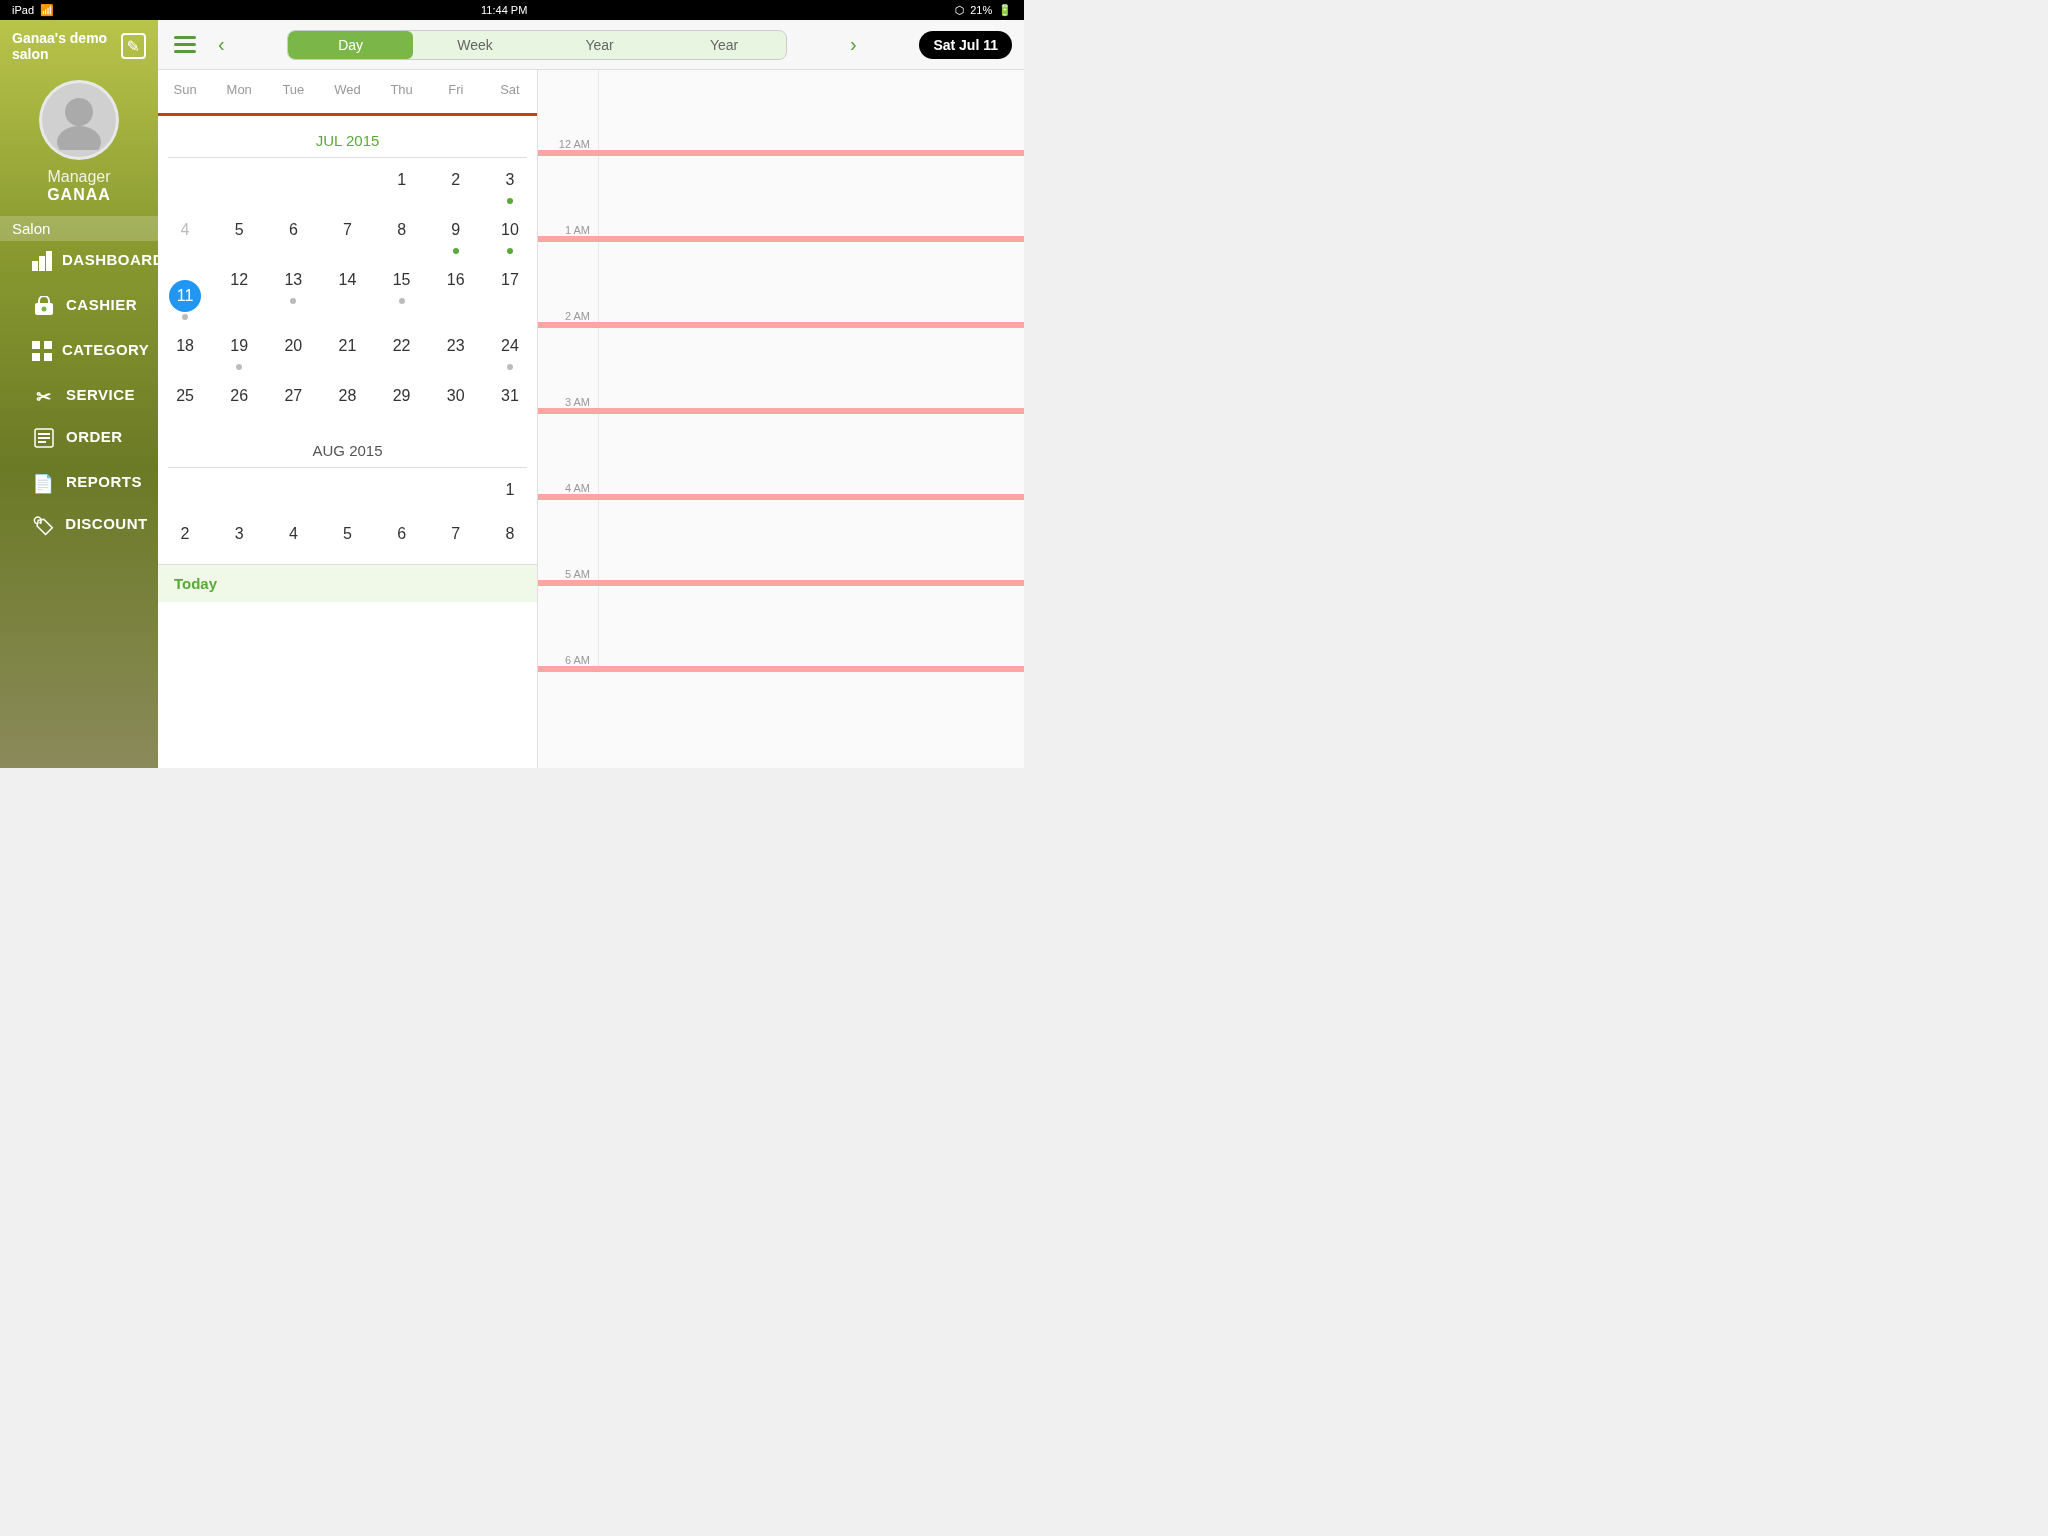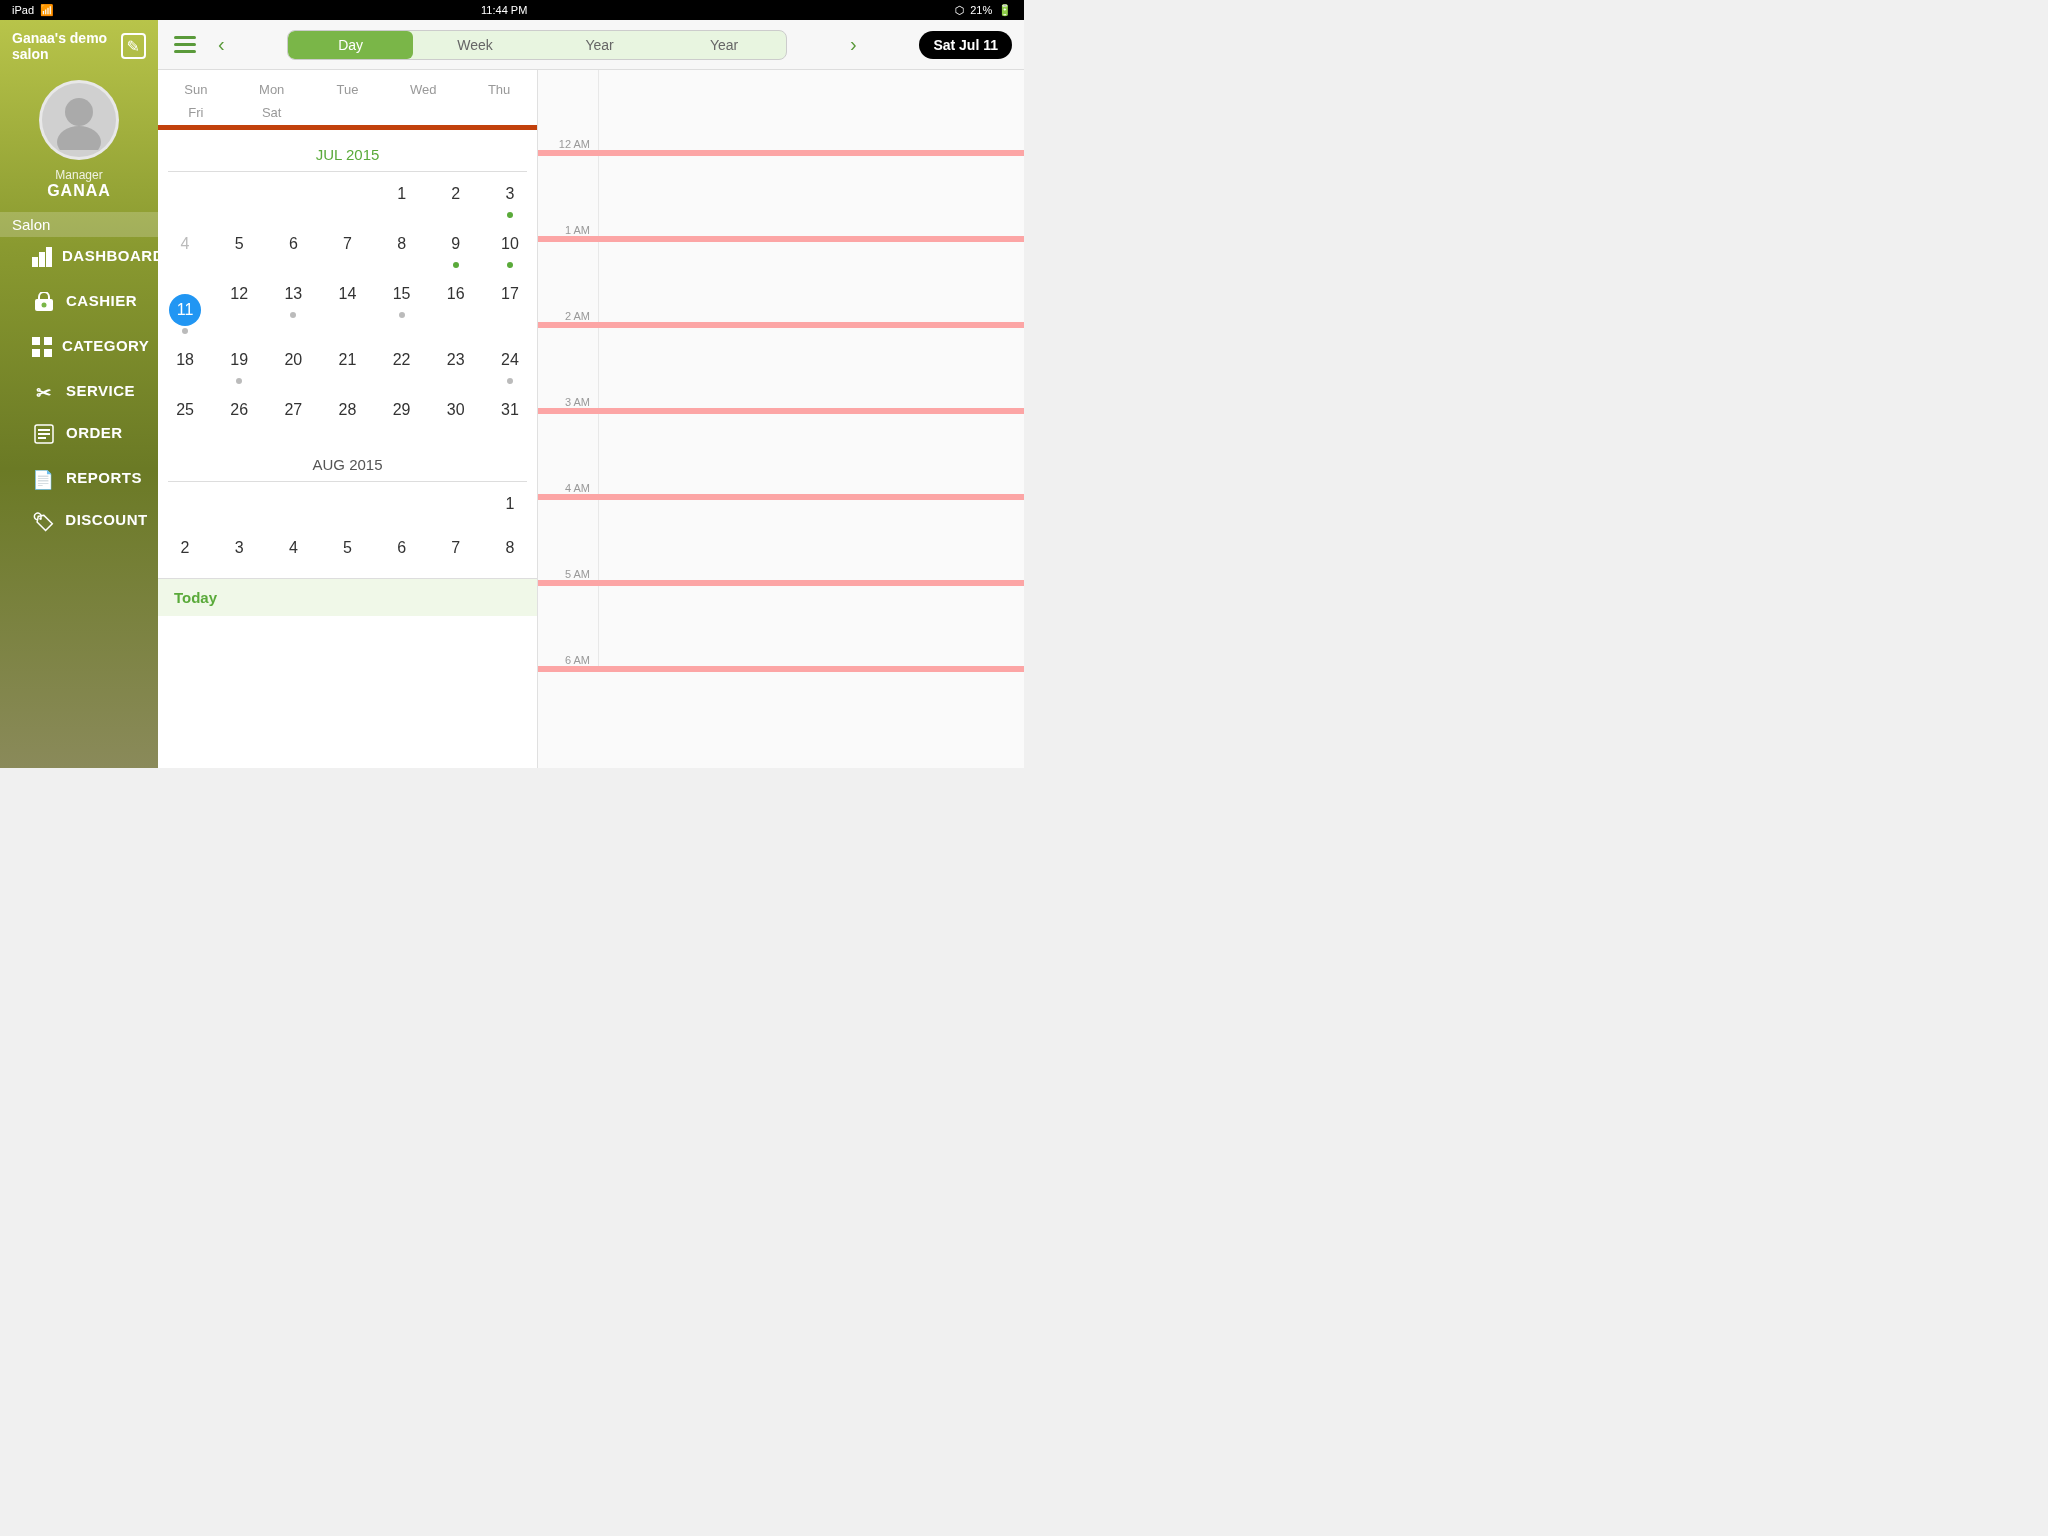--- a/index.html
+++ b/index.html
@@ -82,21 +82,21 @@
       border: 3px solid rgba(255,255,255,0.5);
     }
 
     .avatar-silhouette {
       width: 60px;
       height: 60px;
     }
 
     .user-role {
       color: rgba(255,255,255,0.85);
-      font-size: 12px;
+      font-size: 16px;
       margin-top: 8px;
     }
 
     .user-name {
       color: #fff;
       font-size: 16px;
       font-weight: 700;
       letter-spacing: 1px;
     }
 
@@ -221,23 +221,23 @@
     .calendar-panel {
       width: 380px;
       border-right: 1px solid #e0e0e0;
       overflow-y: auto;
       background: #fff;
       flex-shrink: 0;
     }
 
     .day-headers {
       display: grid;
-      grid-template-columns: repeat(5, 1fr);
-      padding: 8px 0 1px;
-      border-bottom: 5px solid #c2410c;
+      grid-template-columns: repeat(7, 1fr);
+      padding: 8px 0 12px;
+      border-bottom: 3px solid #c2410c;
     }
 
     .day-header {
       text-align: center;
       font-size: 13px;
       color: #999;
       padding: 4px 0;
     }
 
     .month-section { padding: 8px 0; }

